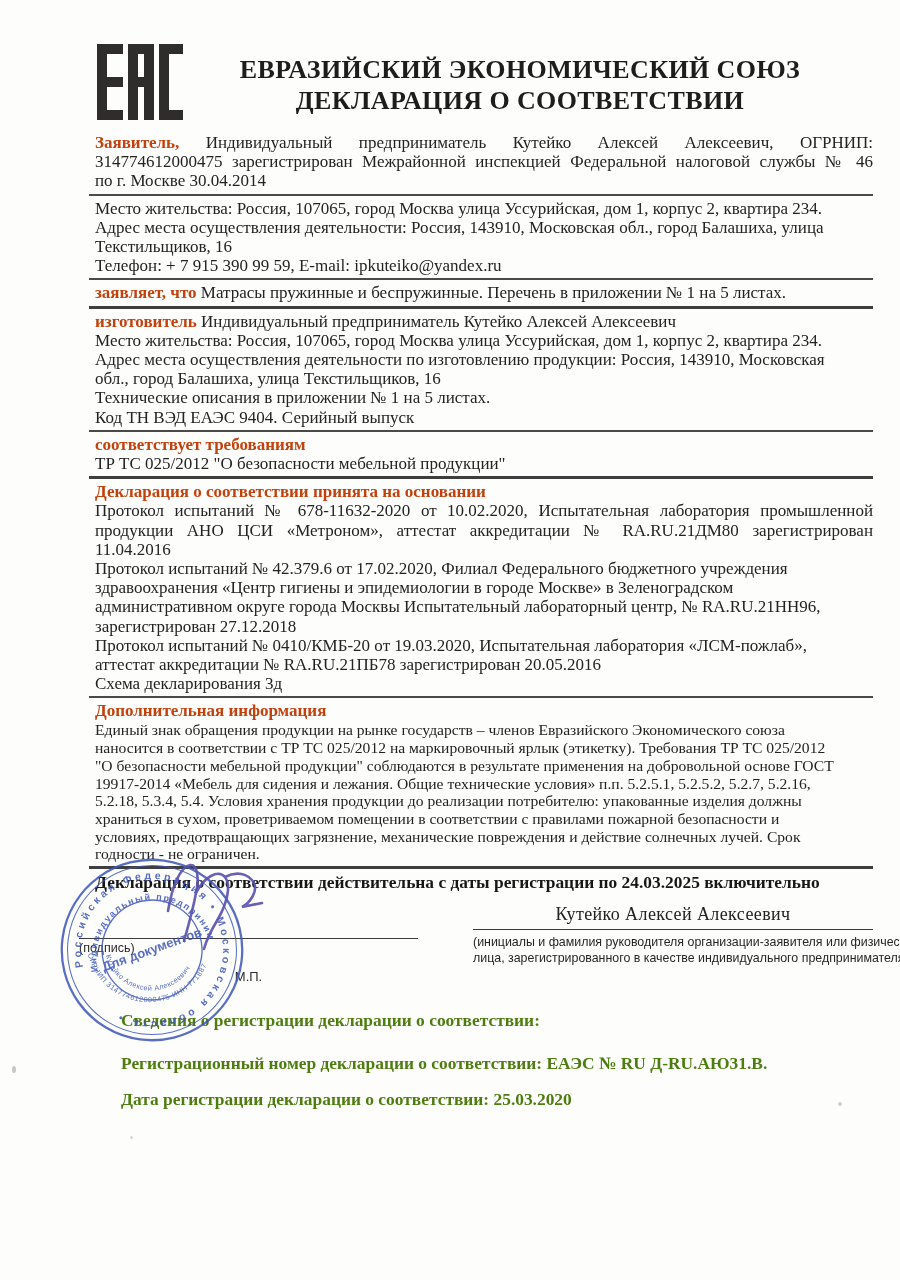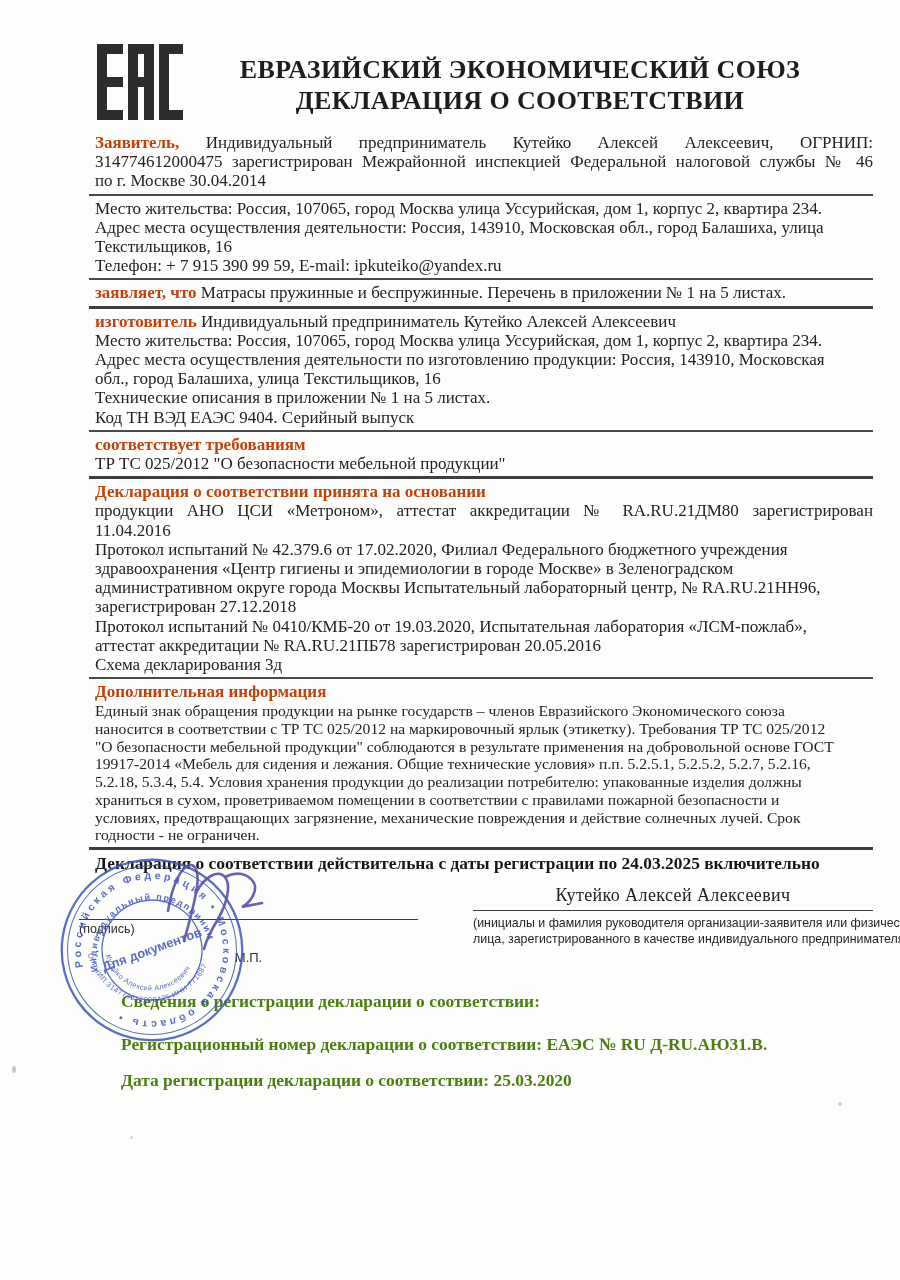--- a/index.html
+++ b/index.html
@@ -107,20 +107,21 @@
     <div class="rule"></div>
 
     <div>
       <div class="body-line"><b class="lbl">соответствует требованиям</b></div>
       <div class="body-line">ТР ТС 025/2012 "О безопасности мебельной продукции"</div>
     </div>
     <div class="rule thick"></div>
 
     <div>
       <div class="body-line"><b class="lbl">Декларация о соответствии принята на основании</b></div>
+      <div class="wrapline jl">Протокол испытаний № 678-11632-2020 от 10.02.2020, Испытательная лаборатория промышленной</div>
       <div class="wrapline jl">продукции АНО ЦСИ «Метроном», аттестат аккредитации № RA.RU.21ДМ80 зарегистрирован</div>
       <div class="body-line">11.04.2016</div>
       <div class="body-line">Протокол испытаний № 42.379.6 от 17.02.2020, Филиал Федерального бюджетного учреждения</div>
       <div class="body-line">здравоохранения «Центр гигиены и эпидемиологии в городе Москве» в Зеленоградском</div>
       <div class="body-line">административном округе города Москвы Испытательный лабораторный центр, № RA.RU.21НН96,</div>
       <div class="body-line">зарегистрирован 27.12.2018</div>
       <div class="body-line">Протокол испытаний № 0410/КМБ-20 от 19.03.2020, Испытательная лаборатория «ЛСМ-пожлаб»,</div>
       <div class="body-line">аттестат аккредитации № RA.RU.21ПБ78 зарегистрирован 20.05.2016</div>
       <div class="body-line">Схема декларирования 3д</div>
     </div>

